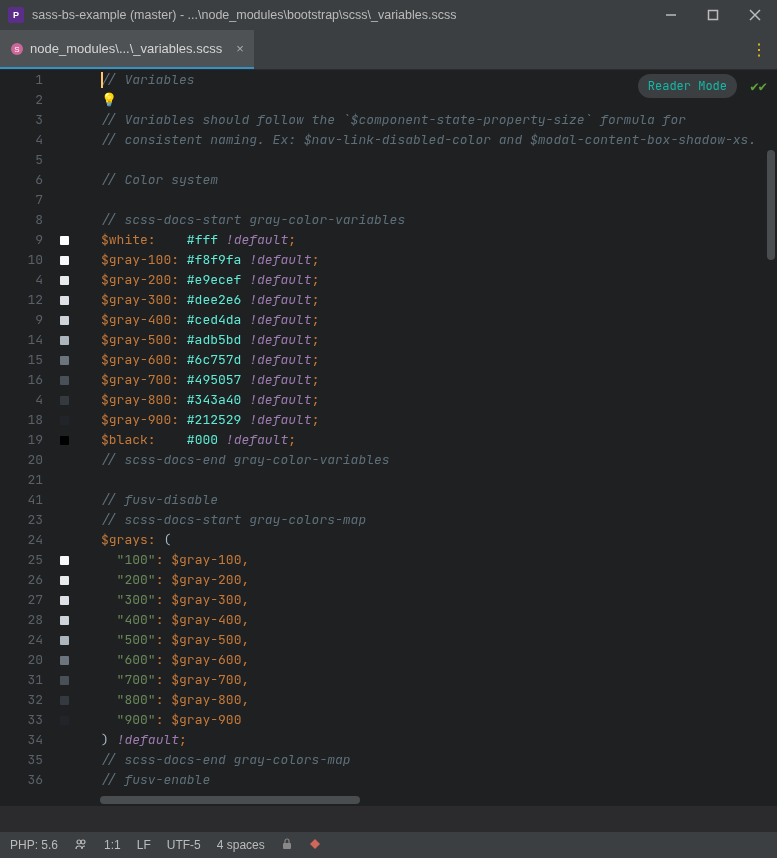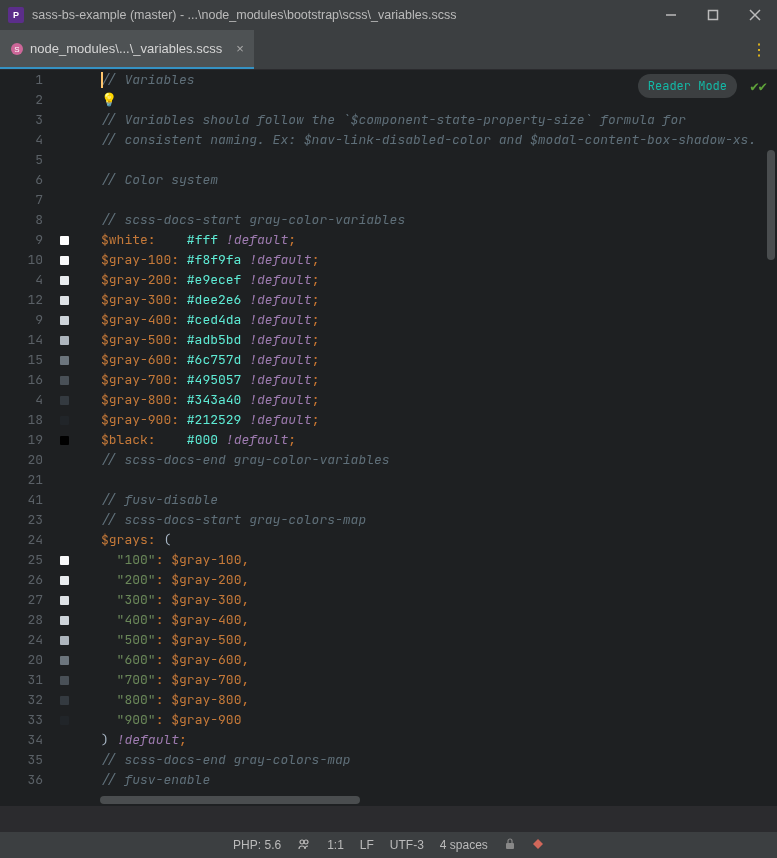--- a/index.html
+++ b/index.html
@@ -66,21 +66,21 @@
   .hscroll {
     position:absolute; bottom:2px; left:100px; width:260px; height:8px;
     background:#4a4d4f; border-radius:4px;
   }
   .vscroll {
     position:absolute; top:80px; right:2px; width:8px; height:110px;
     background:#4a4d4f; border-radius:4px;
   }
   .statusbar {
     height: 26px; background: #3c3f41; display:flex; align-items:center;
-    justify-content:center; padding: 0 10px; gap:16px;
+    justify-content:flex-start; padding: 0 10px; gap:16px;
     font-size:12px; color:#bbb;
   }
   .statusbar .item { cursor:pointer; }
   .bottom-pad { height:26px; background:#2b2b2e; }
 </style>
 </head>
 <body>
 
 <div class="window">
 
@@ -252,21 +252,21 @@
     <span class="item">PHP: 5.6</span>
     <span class="item">
       <svg width="14" height="14" viewBox="0 0 14 14" fill="none" stroke="#bbb" stroke-width="1.2">
           <circle cx="5" cy="5" r="2"></circle>
           <circle cx="9" cy="5" r="2"></circle>
           <path d="M2 12c0-2 1.5-3 3-3s3 1 3 3M8 12c0-2 1.5-3 3-3"></path>
         </svg>
     </span>
     <span class="item">1:1</span>
     <span class="item">LF</span>
-    <span class="item">UTF-3</span>
+    <span class="item">UTF-5</span>
     <span class="item">4 spaces</span>
     <span class="item">
       <svg width="12" height="12" viewBox="0 0 12 12" fill="#888">
           <rect x="2" y="5" width="8" height="6" rx="1"></rect>
           <path d="M4 5V3a2 2 0 0 1 4 0v2" fill="none" stroke="#888" stroke-width="1.2"></path>
         </svg>
     </span>
     <span class="item">
       <svg width="12" height="12" viewBox="0 0 12 12" fill="#d1675a">
           <path d="M6 1l5 5-5 5-5-5z"></path>

